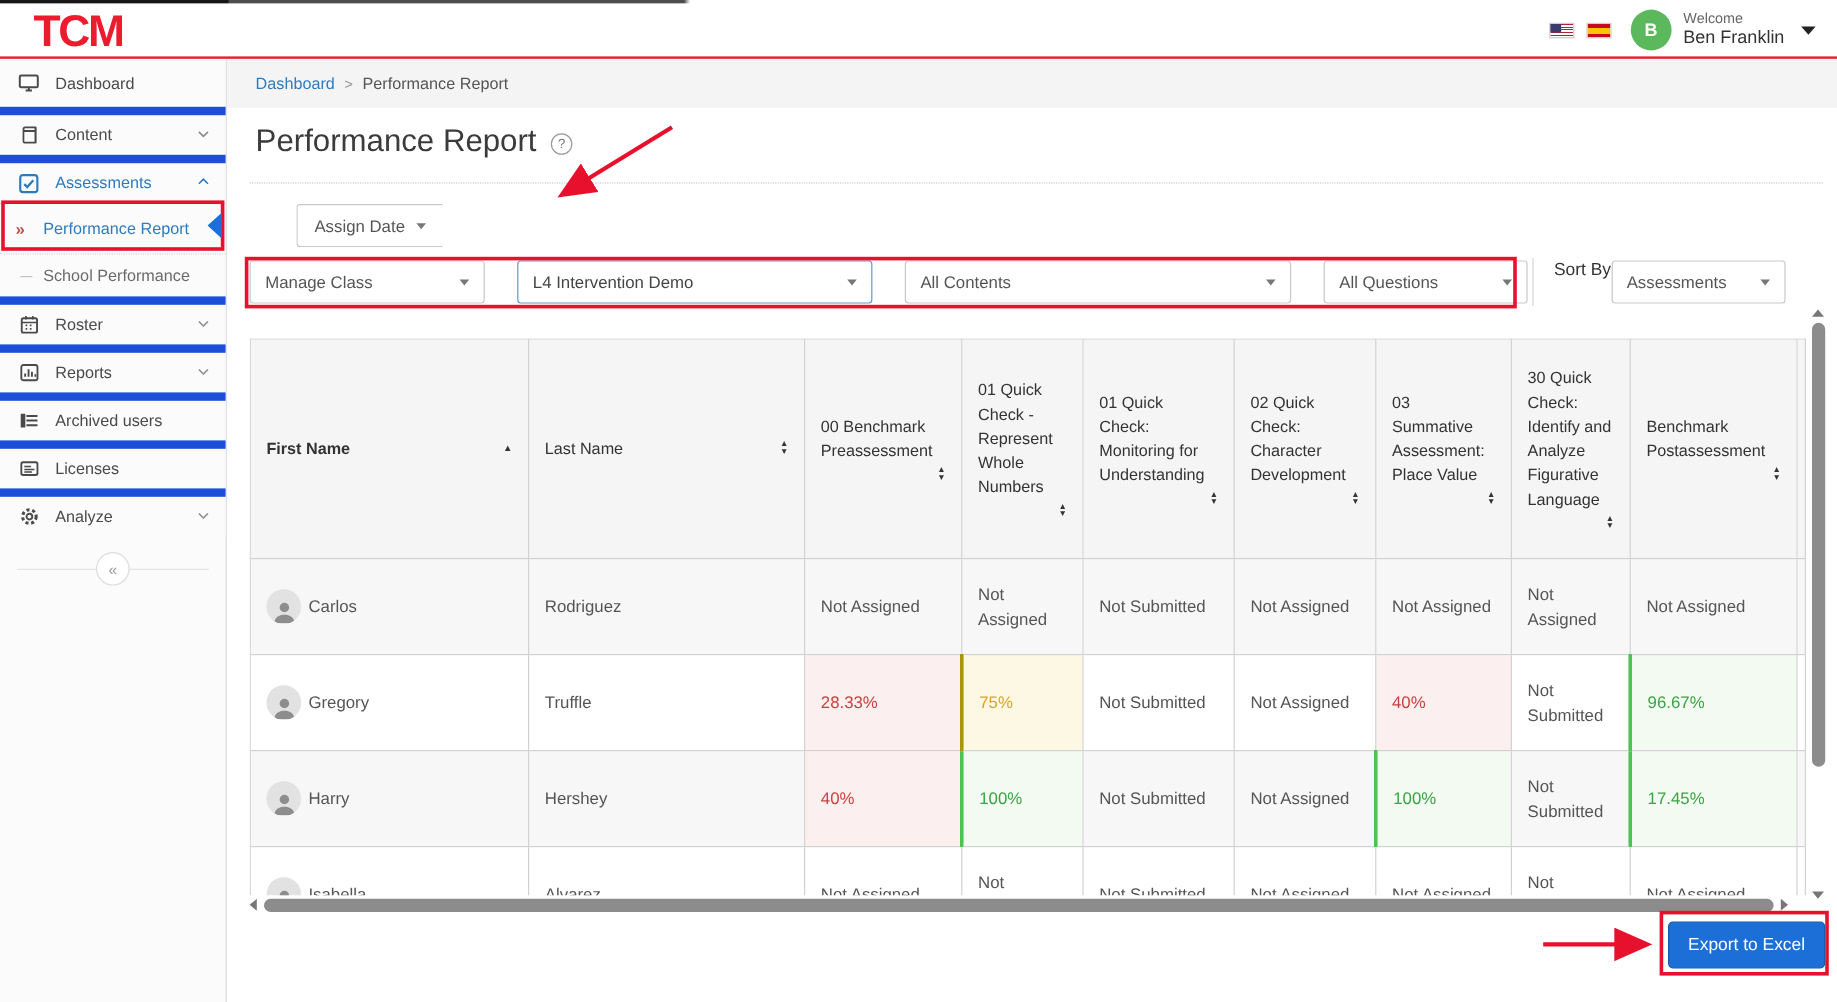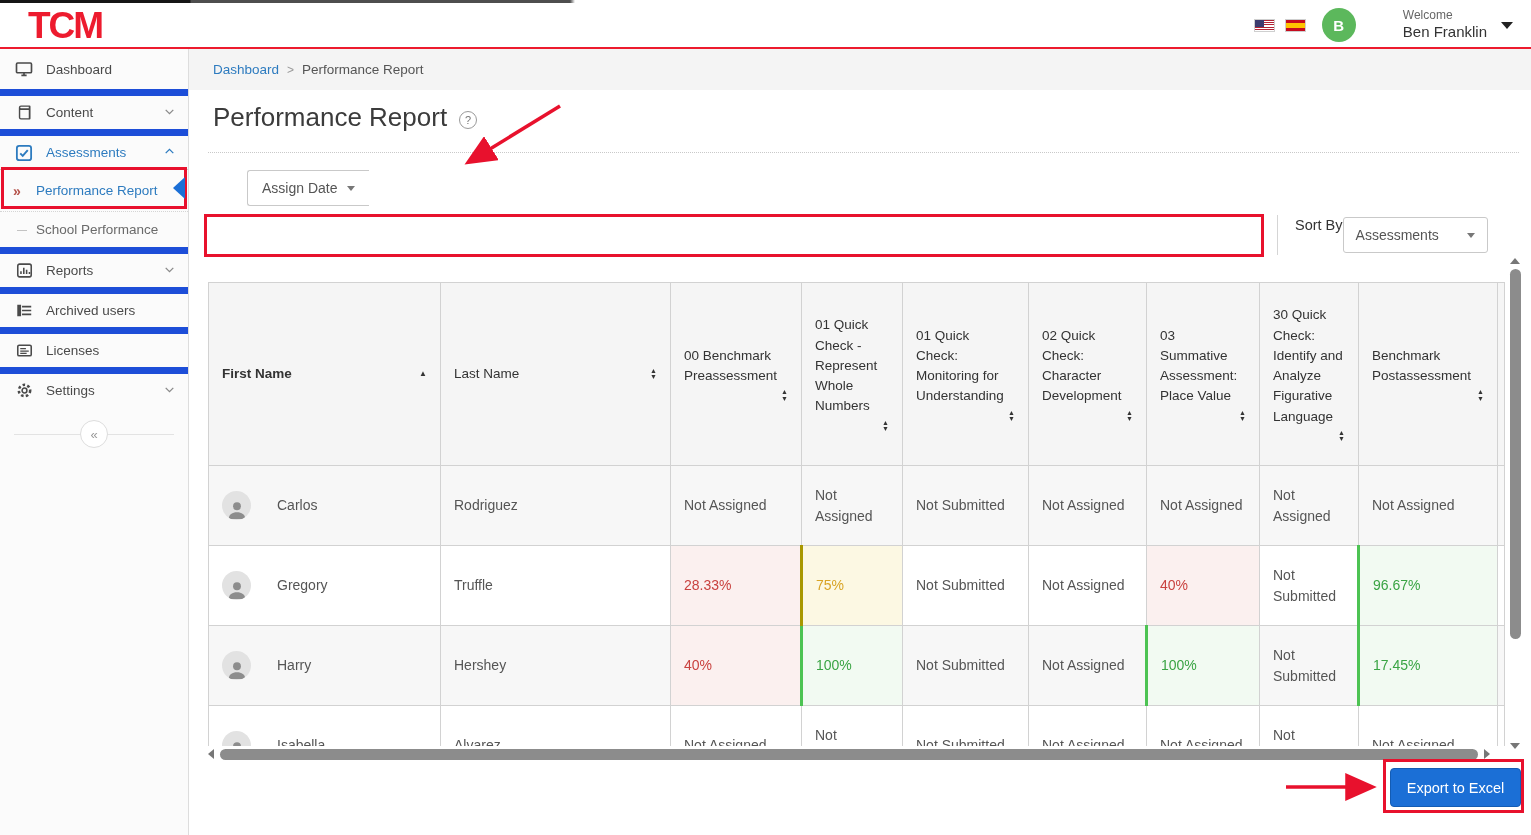--- a/index.html
+++ b/index.html
@@ -17,21 +17,21 @@
 
   
   header{position:absolute;left:0;top:3px;width:100%;height:46px;background:#fff;border-bottom:2px solid var(--brand-red);display:flex;align-items:center;justify-content:space-between;padding:0 18px 0 28px;z-index:5;}
   .logo{color:var(--brand-red);font-size:37px;font-weight:800;letter-spacing:-2px;line-height:1;cursor:pointer;}
   .header-right{display:flex;align-items:center;gap:10px;}
   .flag{width:21px;height:13px;display:inline-block;border:1px solid #cfcfcf;position:relative;cursor:pointer;}
   .flag-us{background:repeating-linear-gradient(180deg,#b22234 0 1px,#fff 1px 2.2px);}
   .flag-us::after{content:"";position:absolute;left:0;top:0;width:9px;height:7px;background:#3c3b6e;}
   .flag-es{background:linear-gradient(180deg,#c60b1e 0 27%,#ffc400 27% 73%,#c60b1e 73%);}
   .avatar{width:34px;height:34px;border-radius:50%;background:var(--avatar-green);color:#fff;font-weight:700;font-size:15px;display:flex;align-items:center;justify-content:center;margin-left:6px;cursor:pointer;}
-  .welcome{line-height:1.25;margin-right:4px;margin-left:37px;}
+  .welcome{line-height:1.25;margin-right:4px;}
   .welcome-label{font-size:12px;color:#666;}
   .user-name{font-size:15px;color:#333;}
   .caret{width:0;height:0;border-left:6px solid transparent;border-right:6px solid transparent;border-top:7px solid #222;display:inline-block;cursor:pointer;}
 
   
   aside{position:absolute;left:0;top:49px;bottom:0;width:189px;background:#fbfbfb;border-right:1px solid #ddd;z-index:4;}
   .nav-item{display:flex;align-items:center;height:40px;padding:0 12px 0 15px;border-top:7px solid #1d4ed8;font-size:13.5px;color:#4a4a4a;cursor:pointer;background:#fbfbfb;}
   .nav-item:first-child{border-top:none;}
   .nav-icon{width:18px;height:18px;display:inline-flex;align-items:center;justify-content:center;margin-right:13px;flex:none;}
   .nav-label{flex:1;}
@@ -82,21 +82,21 @@
   thead th{height:183px;background:#f5f5f5;vertical-align:middle;padding:10px 13px;font-size:13.5px;color:#333;font-weight:400;text-align:left;line-height:1.5;cursor:pointer;}
   .th-inner{display:flex;height:100%;}
   .th-row{flex-direction:row;align-items:center;justify-content:space-between;}
   .th-col{flex-direction:column;justify-content:center;}
   .th-label.bold{font-weight:700;}
   .sort-asc{font-size:8px;color:#333;}
   .sort-both{display:flex;flex-direction:column;font-size:7px;line-height:6.5px;color:#333;align-self:auto;}
   .th-col .sort-both{align-self:flex-end;margin-top:3px;}
   tbody td{height:67px;font-size:14px;color:#555;padding:6px 13px;vertical-align:middle;background:#fff;line-height:1.45;}
   tr.row-odd td{background:#f7f7f7;}
-  .name-cell{display:flex;align-items:center;gap:26px;border:none;height:67px;}
+  .name-cell{display:flex;align-items:center;gap:6px;border:none;height:67px;}
   td.fn{padding-left:13px;}
   .row-avatar{width:29px;height:29px;border-radius:50%;background:#e2e2e2;display:inline-flex;align-items:flex-end;justify-content:center;overflow:hidden;flex:none;}
   td.lv-red{color:var(--score-red);background:#fbf0ef !important;}
   td.lv-yellow{color:var(--score-yellow);background:#fcf8e3 !important;border-left:3px solid #a89700;}
   td.lv-green{color:var(--score-green);background:#f2faf2 !important;border-left:3px solid #4dc353;}
   th.sliver,td.sliver{padding:0;}
 
   
   .hscroll{position:absolute;left:19px;top:699px;width:1296px;height:12px;display:flex;align-items:center;}
   .hs-arrow{width:0;height:0;border-top:5px solid transparent;border-bottom:5px solid transparent;flex:none;cursor:pointer;}
@@ -182,20 +182,34 @@
         <span class="sub-marker">»</span>
         <span>Performance Report</span>
       </div>
       <div class="nav-sub-item">
         <span>School Performance</span>
       </div>
     </div>
     <div class="nav-item">
       <span class="nav-icon">
         <svg viewBox="0 0 24 24" width="17" height="17">
+            <rect x="3" y="4.5" width="18" height="17" rx="2" fill="none" stroke="#4a4a4a" stroke-width="2.2"></rect>
+            <path d="M3 9.5h18M8 2v4M16 2v4M7.5 13h2m3 0h2m3 0h0M7.5 17h2m3 0h2" stroke="#4a4a4a" stroke-width="2" fill="none"></path>
+          </svg>
+      </span>
+      <span class="nav-label">Roster</span>
+      <span class="chev">
+        <svg viewBox="0 0 24 24" width="13" height="13">
+            <path d="M5 9l7 7 7-7" fill="none" stroke="#8a8a8a" stroke-width="2.4"></path>
+          </svg>
+      </span>
+    </div>
+    <div class="nav-item">
+      <span class="nav-icon">
+        <svg viewBox="0 0 24 24" width="17" height="17">
             <rect x="2.5" y="3" width="19" height="18" rx="2.5" fill="none" stroke="#4a4a4a" stroke-width="2.2"></rect>
             <path d="M7 17v-4M11 17V8M15 17v-6M19 17v-3" stroke="#4a4a4a" stroke-width="2.2"></path>
           </svg>
       </span>
       <span class="nav-label">Reports</span>
       <span class="chev">
         <svg viewBox="0 0 24 24" width="13" height="13">
             <path d="M5 9l7 7 7-7" fill="none" stroke="#8a8a8a" stroke-width="2.4"></path>
           </svg>
       </span>
@@ -217,21 +231,21 @@
       </span>
       <span class="nav-label">Licenses</span>
     </div>
     <div class="nav-item">
       <span class="nav-icon">
         <svg viewBox="0 0 24 24" width="17" height="17">
             <circle cx="12" cy="12" r="3.4" fill="none" stroke="#4a4a4a" stroke-width="2.2"></circle>
             <circle cx="12" cy="12" r="8" fill="none" stroke="#4a4a4a" stroke-width="3.6" stroke-dasharray="3.6 3.2"></circle>
           </svg>
       </span>
-      <span class="nav-label">Settings</span>
+      <span class="nav-label">Analyze</span>
       <span class="chev">
         <svg viewBox="0 0 24 24" width="13" height="13">
             <path d="M5 9l7 7 7-7" fill="none" stroke="#8a8a8a" stroke-width="2.4"></path>
           </svg>
       </span>
     </div>
     <div class="collapse-row">
       <span class="collapse-btn">«</span>
     </div>
   </aside>
@@ -249,20 +263,38 @@
     </div>
     <div class="title-divider"></div>
 
     <div class="assign-row">
       <div class="assign-label-box">
         <span>Assign Date</span>
         <span class="dd-caret"></span>
       </div>
     </div>
 
+    <div class="filters-row">
+      <div class="select sel-class">
+        <span>Manage Class</span>
+        <span class="dd-caret"></span>
+      </div>
+      <div class="select sel-class-value">
+        <span>L4 Intervention Demo</span>
+        <span class="dd-caret"></span>
+      </div>
+      <div class="select sel-contents">
+        <span>All Contents</span>
+        <span class="dd-caret"></span>
+      </div>
+      <div class="select sel-questions">
+        <span>All Questions</span>
+        <span class="dd-caret"></span>
+      </div>
+    </div>
     <div class="sortby-divider"></div>
     <div class="sortby-wrap">
       <span class="sortby-label">Sort By</span>
       <div class="select sel-sort">
         <span>Assessments</span>
         <span class="dd-caret"></span>
       </div>
     </div>
 
     <div class="table-wrap">

